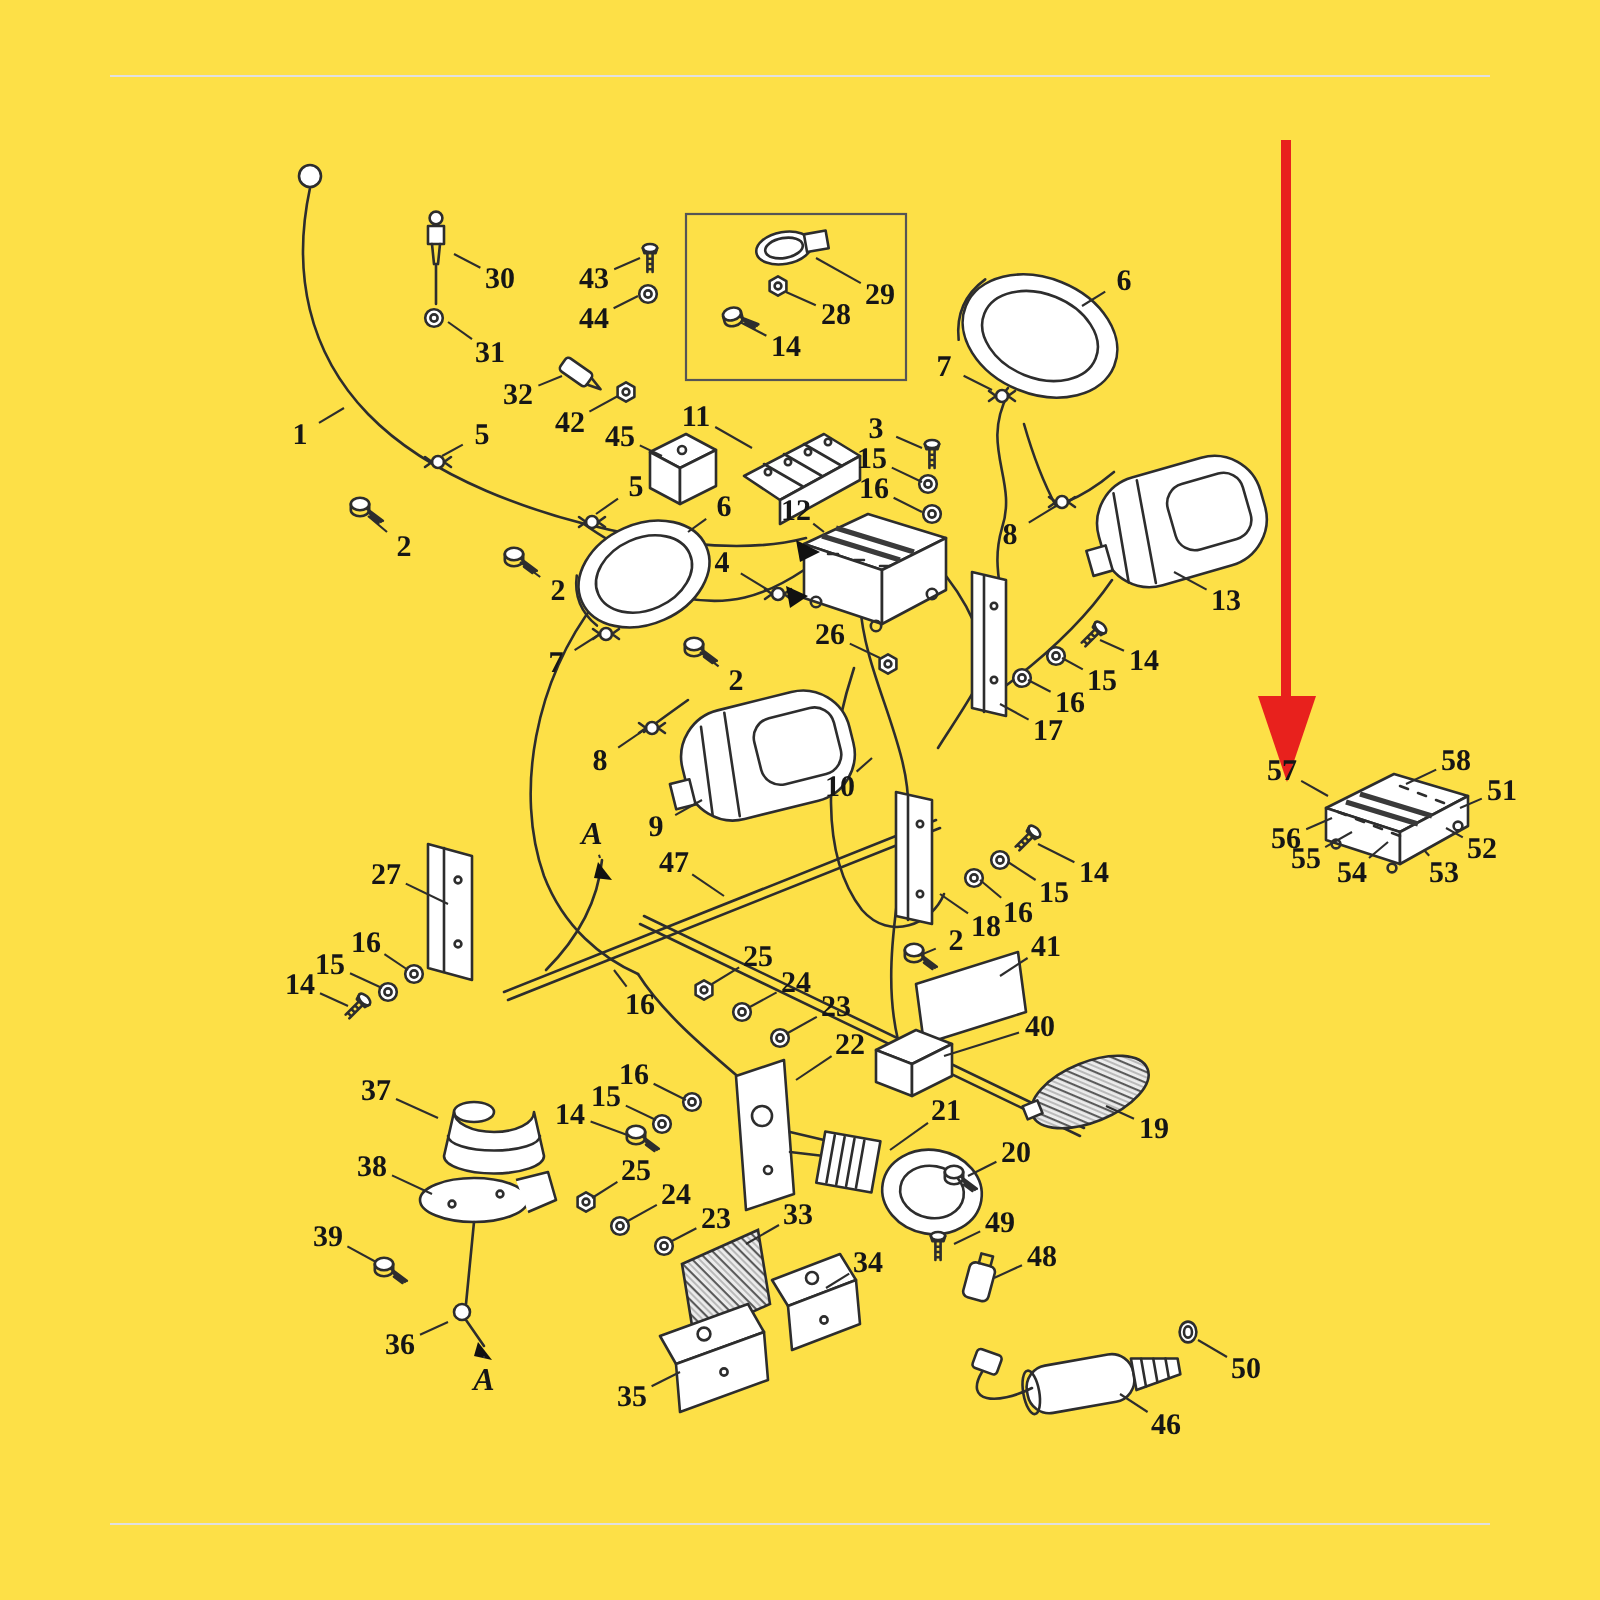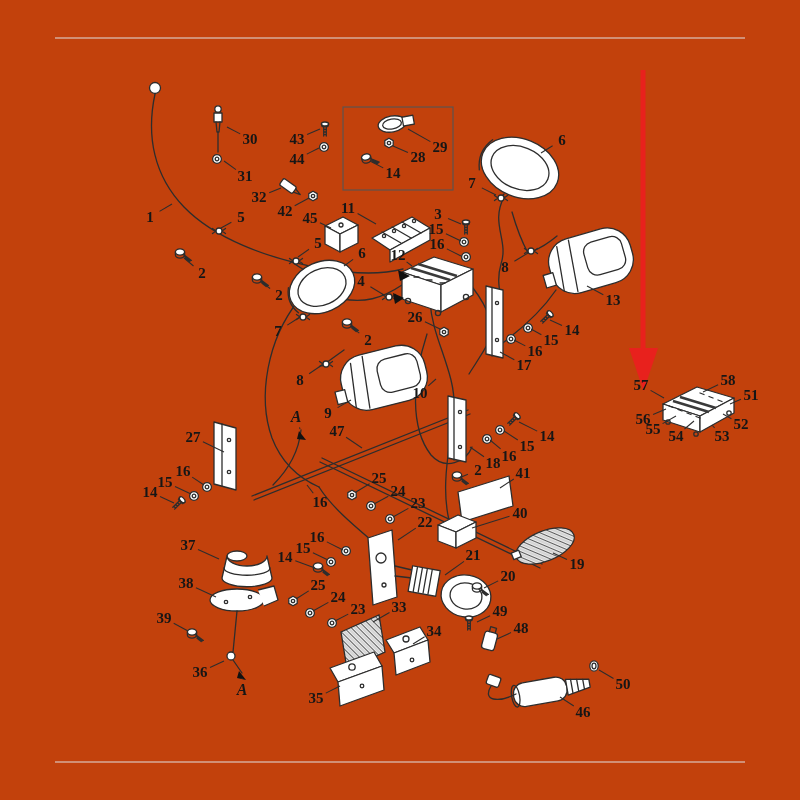--- a/index.html
+++ b/index.html
@@ -1,16 +1,16 @@
 <!DOCTYPE html>
 <html><head>
 <meta charset="utf-8">
 <style>
   html,body{margin:0;padding:0;background:#ffffff;}
-  .stage{position:relative;width:800px;height:800px;background:#c2410c;overflow:hidden;
+  .stage{position:relative;width:800px;height:800px;background:#fde047;overflow:hidden;
          font-family:"Liberation Serif", serif;}
   svg{position:absolute;left:0;top:0;}
   .part{stroke:#2d2d2d;stroke-width:1.3;fill:none;stroke-linecap:round;stroke-linejoin:round;}
   .part-fill{stroke:#2d2d2d;stroke-width:1.3;fill:#ffffff;stroke-linejoin:round;}
   .stripe{stroke:#3a3a3a;stroke-width:2.6;fill:none;}
   .leader{stroke:#2d2d2d;stroke-width:1.05;}
   text.callout{font-family:"Liberation Serif",serif;font-size:15px;font-weight:700;
                fill:#161616;text-anchor:middle;}
   text.callout.italic{font-style:italic;font-size:16px;}
   .edgeline{stroke:#e0e0e0;stroke-width:1;}

